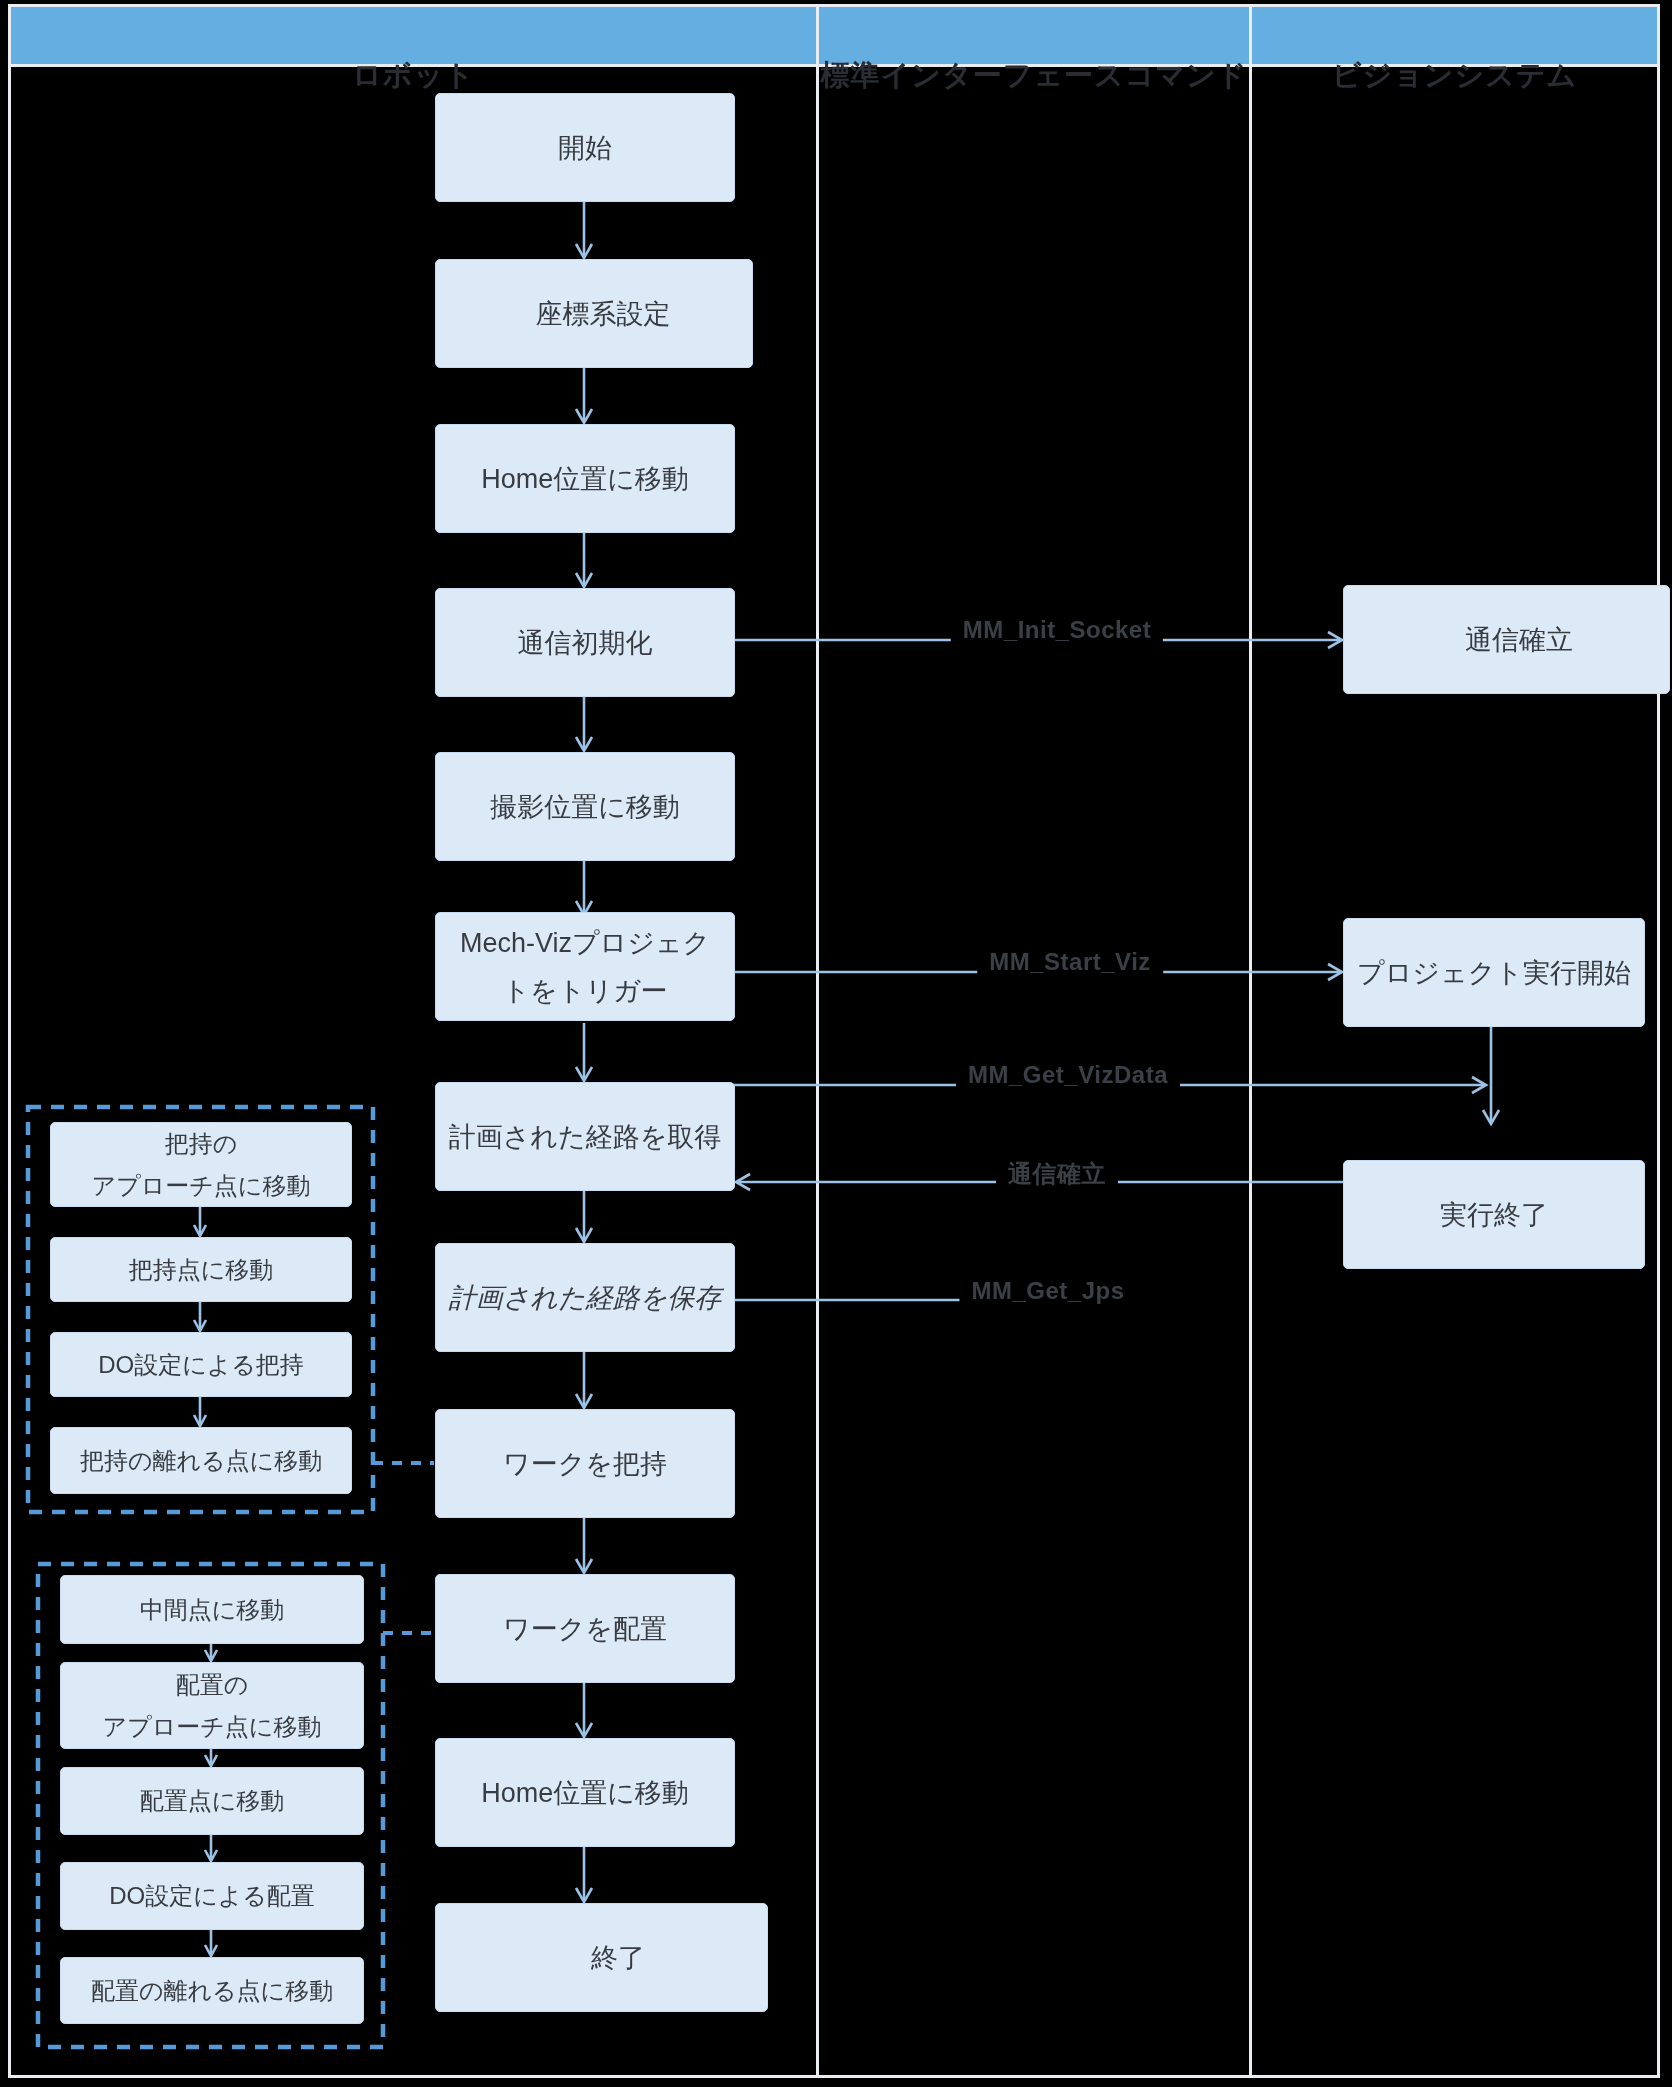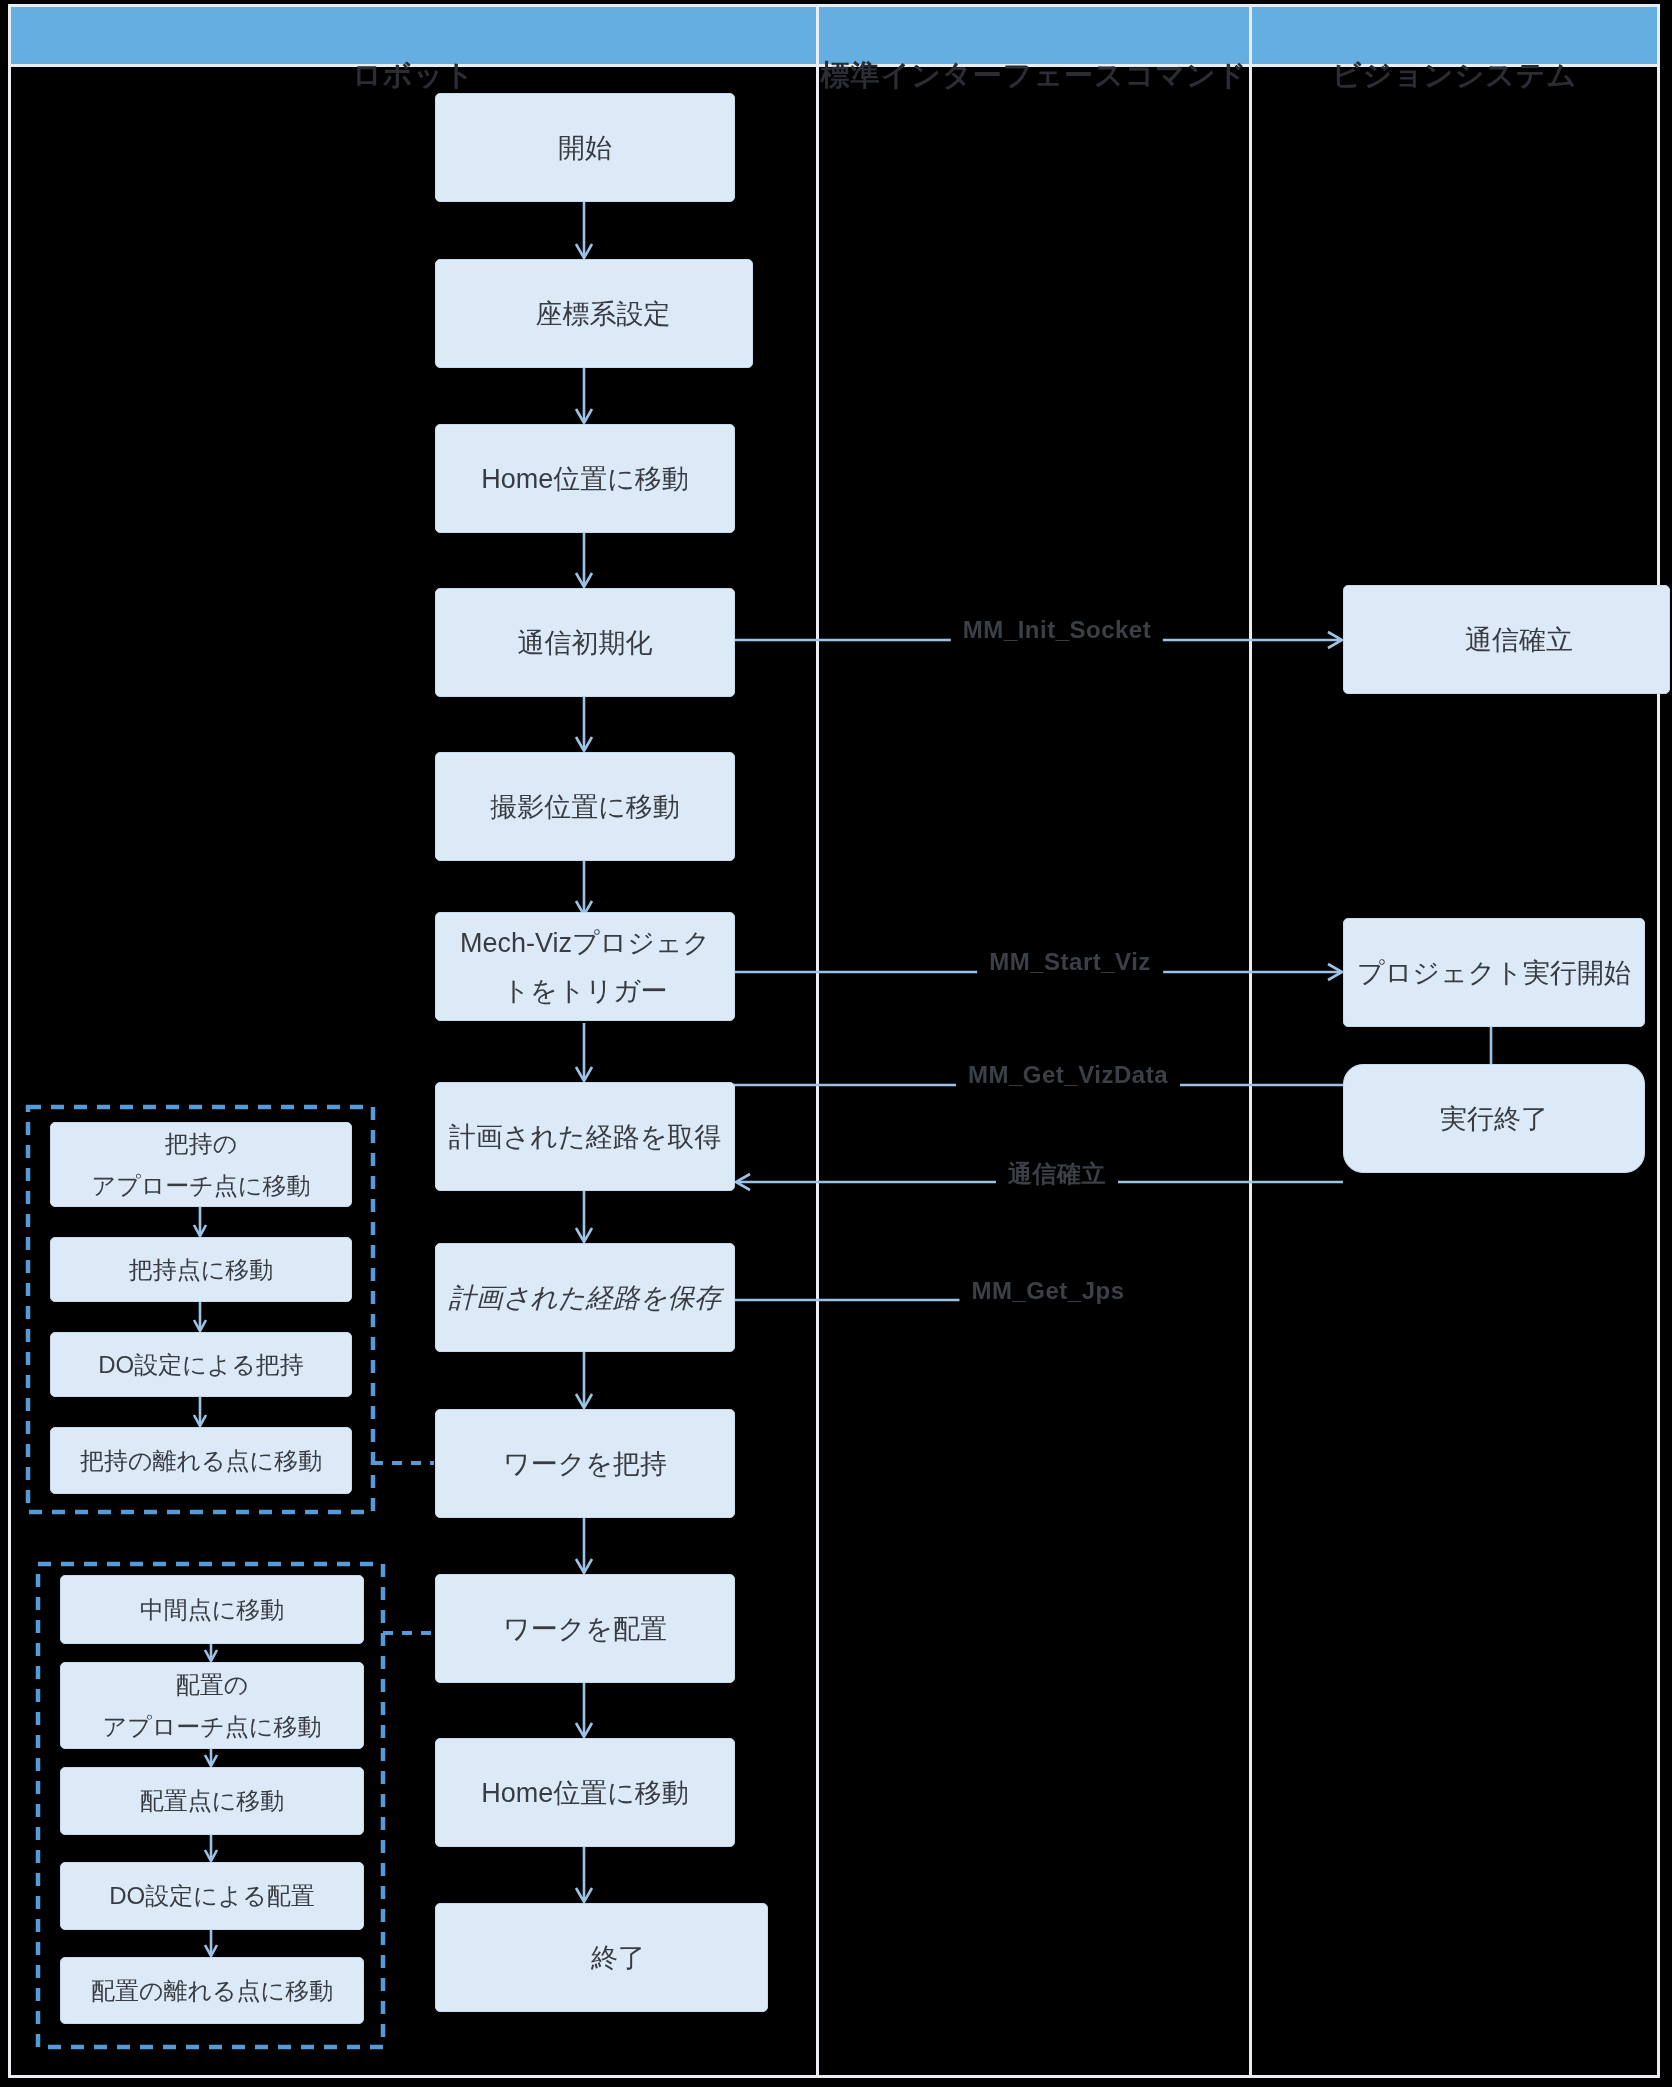--- a/index.html
+++ b/index.html
@@ -156,21 +156,21 @@
 トをトリガー</div>
   <div class="node main" style="left:435px;top:1082px;height:107px;">計画された経路を取得</div>
   <div class="node main" style="left:435px;top:1243px;height:107px;font-style:italic;">計画された経路を保存</div>
   <div class="node main" style="left:435px;top:1409px;height:107px;">ワークを把持</div>
   <div class="node main" style="left:435px;top:1574px;height:107px;">ワークを配置</div>
   <div class="node main" style="left:435px;top:1738px;height:107px;">Home位置に移動</div>
   <div class="node main" style="left:435px;top:1903px;height:107px;padding-left:33px;">終了</div>
 
   <div class="node vision" style="left:1343px;top:585px;height:107px;padding-left:25px;">通信確立</div>
   <div class="node vision" style="left:1343px;top:918px;height:107px;">プロジェクト実行開始</div>
-  <div class="node vision" style="left:1343px;top:1064px;height:107px;border-radius:20px;">実行終了</div>
+  <div class="node vision" style="left:1343px;top:1160px;height:107px;">実行終了</div>
 
   <div class="cmdlabel" style="left:1057px;top:613px;">MM_Init_Socket</div>
   <div class="cmdlabel" style="left:1070px;top:945px;">MM_Start_Viz</div>
   <div class="cmdlabel" style="left:1068px;top:1058px;">MM_Get_VizData</div>
   <div class="cmdlabel" style="left:1057px;top:1155px;">通信確立</div>
   <div class="cmdlabel" style="left:1048px;top:1274px;">MM_Get_Jps</div>
 
   <div class="node sub" style="left:50px;top:1122px;width:300px;height:83px;">把持の
 アプローチ点に移動</div>
   <div class="node sub" style="left:50px;top:1237px;width:300px;height:63px;">把持点に移動</div>

